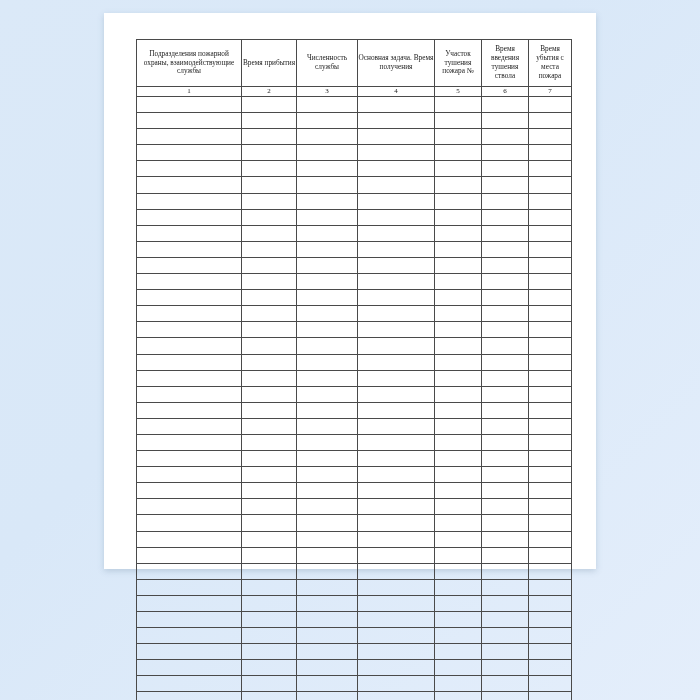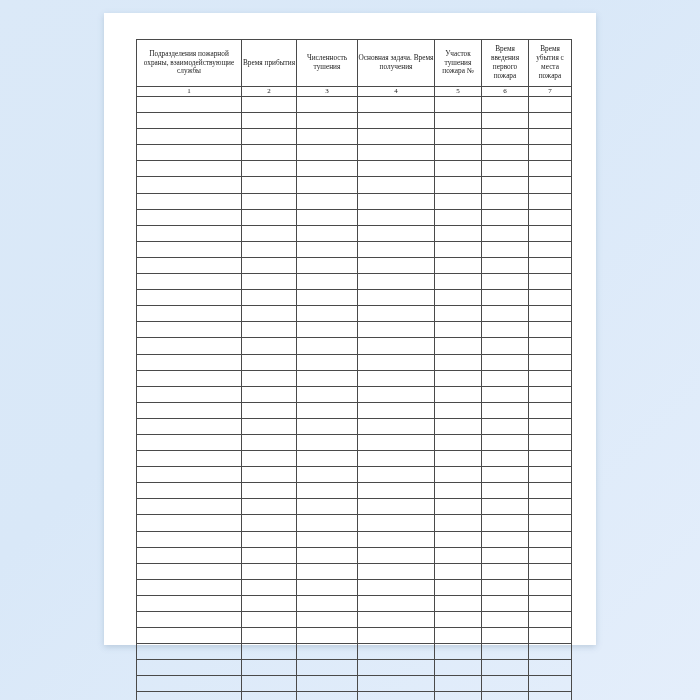--- a/index.html
+++ b/index.html
@@ -17,21 +17,21 @@
     position: relative;
     width: 700px;
     height: 700px;
     background: linear-gradient(135deg, #dbe9f8 0%, #d9e8f8 40%, #e4eefb 100%);
   }
   .page {
     position: absolute;
     left: 104px;
     top: 13px;
     width: 492px;
-    height: 632px;
+    height: 556px;
     background: #ffffff;
     box-shadow: 0 2px 6px rgba(80,110,140,0.25);
   }
   .page-inner {
     position: absolute;
     left: 32px;
     top: 26px;
     width: 428px;
   }
   table.form {
@@ -75,24 +75,24 @@
 <body>
 
 <div class="scene">
   <div class="page">
     <div class="page-inner">
       <table class="form">
         <thead>
           <tr>
             <th class="c1">Подразделения пожарной охраны, взаимодействующие службы</th>
             <th class="c2">Время прибытия</th>
-            <th class="c3">Численность тушения</th>
+            <th class="c3">Численность службы</th>
             <th class="c4">Основная задача. Время получения</th>
             <th class="c5">Участок тушения пожара №</th>
-            <th class="c6">Время введения первого пожара</th>
+            <th class="c6">Время введения тушения ствола</th>
             <th class="c7">Время убытия с места пожара</th>
           </tr>
           <tr class="numbers">
             <td class="c1">1</td>
             <td class="c2">2</td>
             <td class="c3">3</td>
             <td class="c4">4</td>
             <td class="c5">5</td>
             <td class="c6">6</td>
             <td class="c7">7</td>

